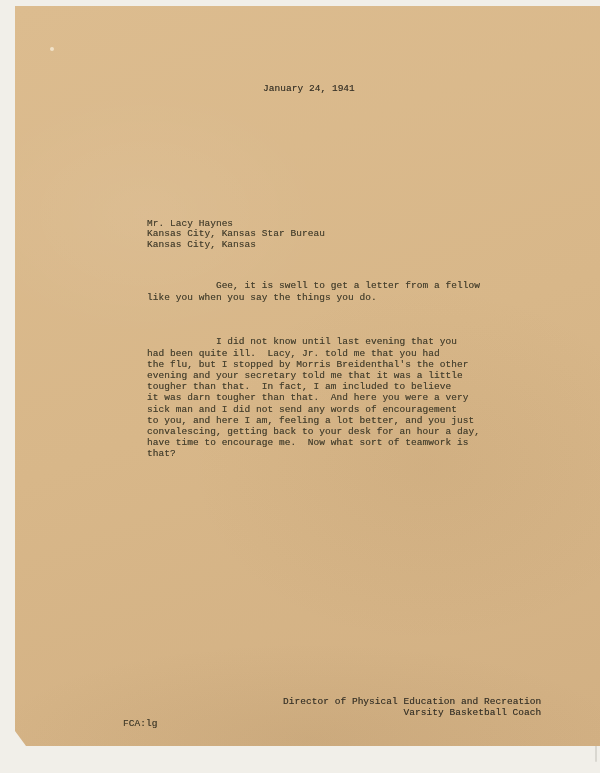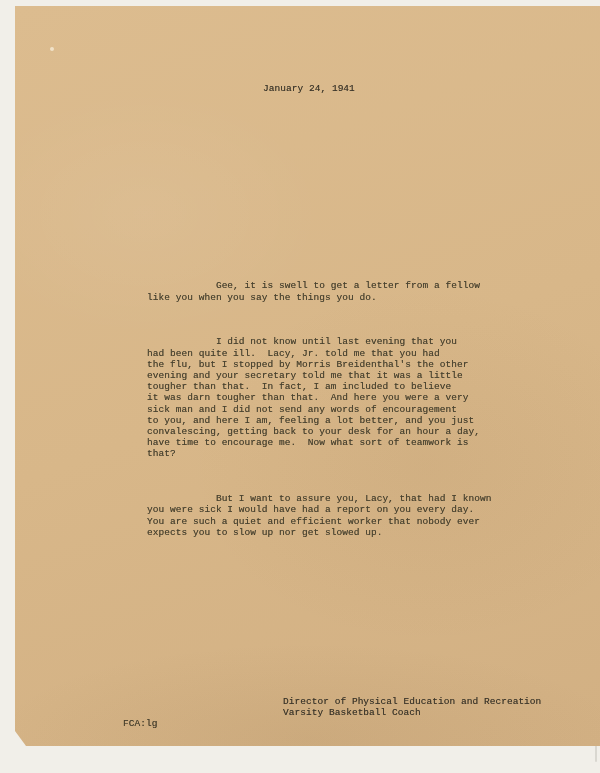--- a/index.html
+++ b/index.html
@@ -43,59 +43,58 @@
     font-size: 9.5px;
     line-height: 11.2px;
     color: #48422f;
     text-shadow: 0 0 0.6px rgba(72,64,46,0.65);
     letter-spacing: 0.04px;
   }
   .date    { left: 248px; top: 77px;  color: #3b352a; }
   .address { left: 132px; top: 213px; line-height: 10.4px; color: #4a4330; }
   .body-block { left: 132px; top: 252px; }
   .body-block .para { margin: 0 0 11.2px 0; white-space: pre; }
-  .signature { left: 268px; top: 690px; color: #3b352a; }
+  .signature { left: 268px; top: 690px; color: #3b352a; text-align: right; }
   .initials  { left: 108px; top: 712px; color: #453e2c; }
   .speck {
     position: absolute;
     left: 35px; top: 41px;
     width: 4px; height: 4px;
     border-radius: 50%;
     background: rgba(245,235,215,0.8);
   }
 </style>
 </head>
 <body>
 
 <div class="scan-shadow-right"></div>
 
 <div class="paper">
   <div class="speck"></div>
 
   <div class="typed date">January 24, 1941</div>
 
+  <div class="typed address">Mr. Lacy Haynes
+Kansas City, Kansas Star Bureau
+Kansas City, Kansas</div>
 
   <div class="typed body-block">
     <div class="para">            Gee, it is swell to get a letter from a fellow
 like you when you say the things you do.</div>
     <div class="para">            I did not know until last evening that you
 had been quite ill.  Lacy, Jr. told me that you had
 the flu, but I stopped by Morris Breidenthal's the other
 evening and your secretary told me that it was a little
 tougher than that.  In fact, I am included to believe
 it was darn tougher than that.  And here you were a very
 sick man and I did not send any words of encouragement
 to you, and here I am, feeling a lot better, and you just
 convalescing, getting back to your desk for an hour a day,
 have time to encourage me.  Now what sort of teamwork is
 that?</div>
-    <div class="para">            But I want to assure you, Lacy, that had I known
-you were sick I would have had a report on you every day.
-You are such a quiet and efficient worker that nobody ever
-expects you to slow up nor get slowed up.</div>
     
   </div>
 
   <div class="typed signature">Director of Physical Education and Recreation
 Varsity Basketball Coach</div>
 
   <div class="typed initials">FCA:lg</div>
 </div>
 
 </body></html>

